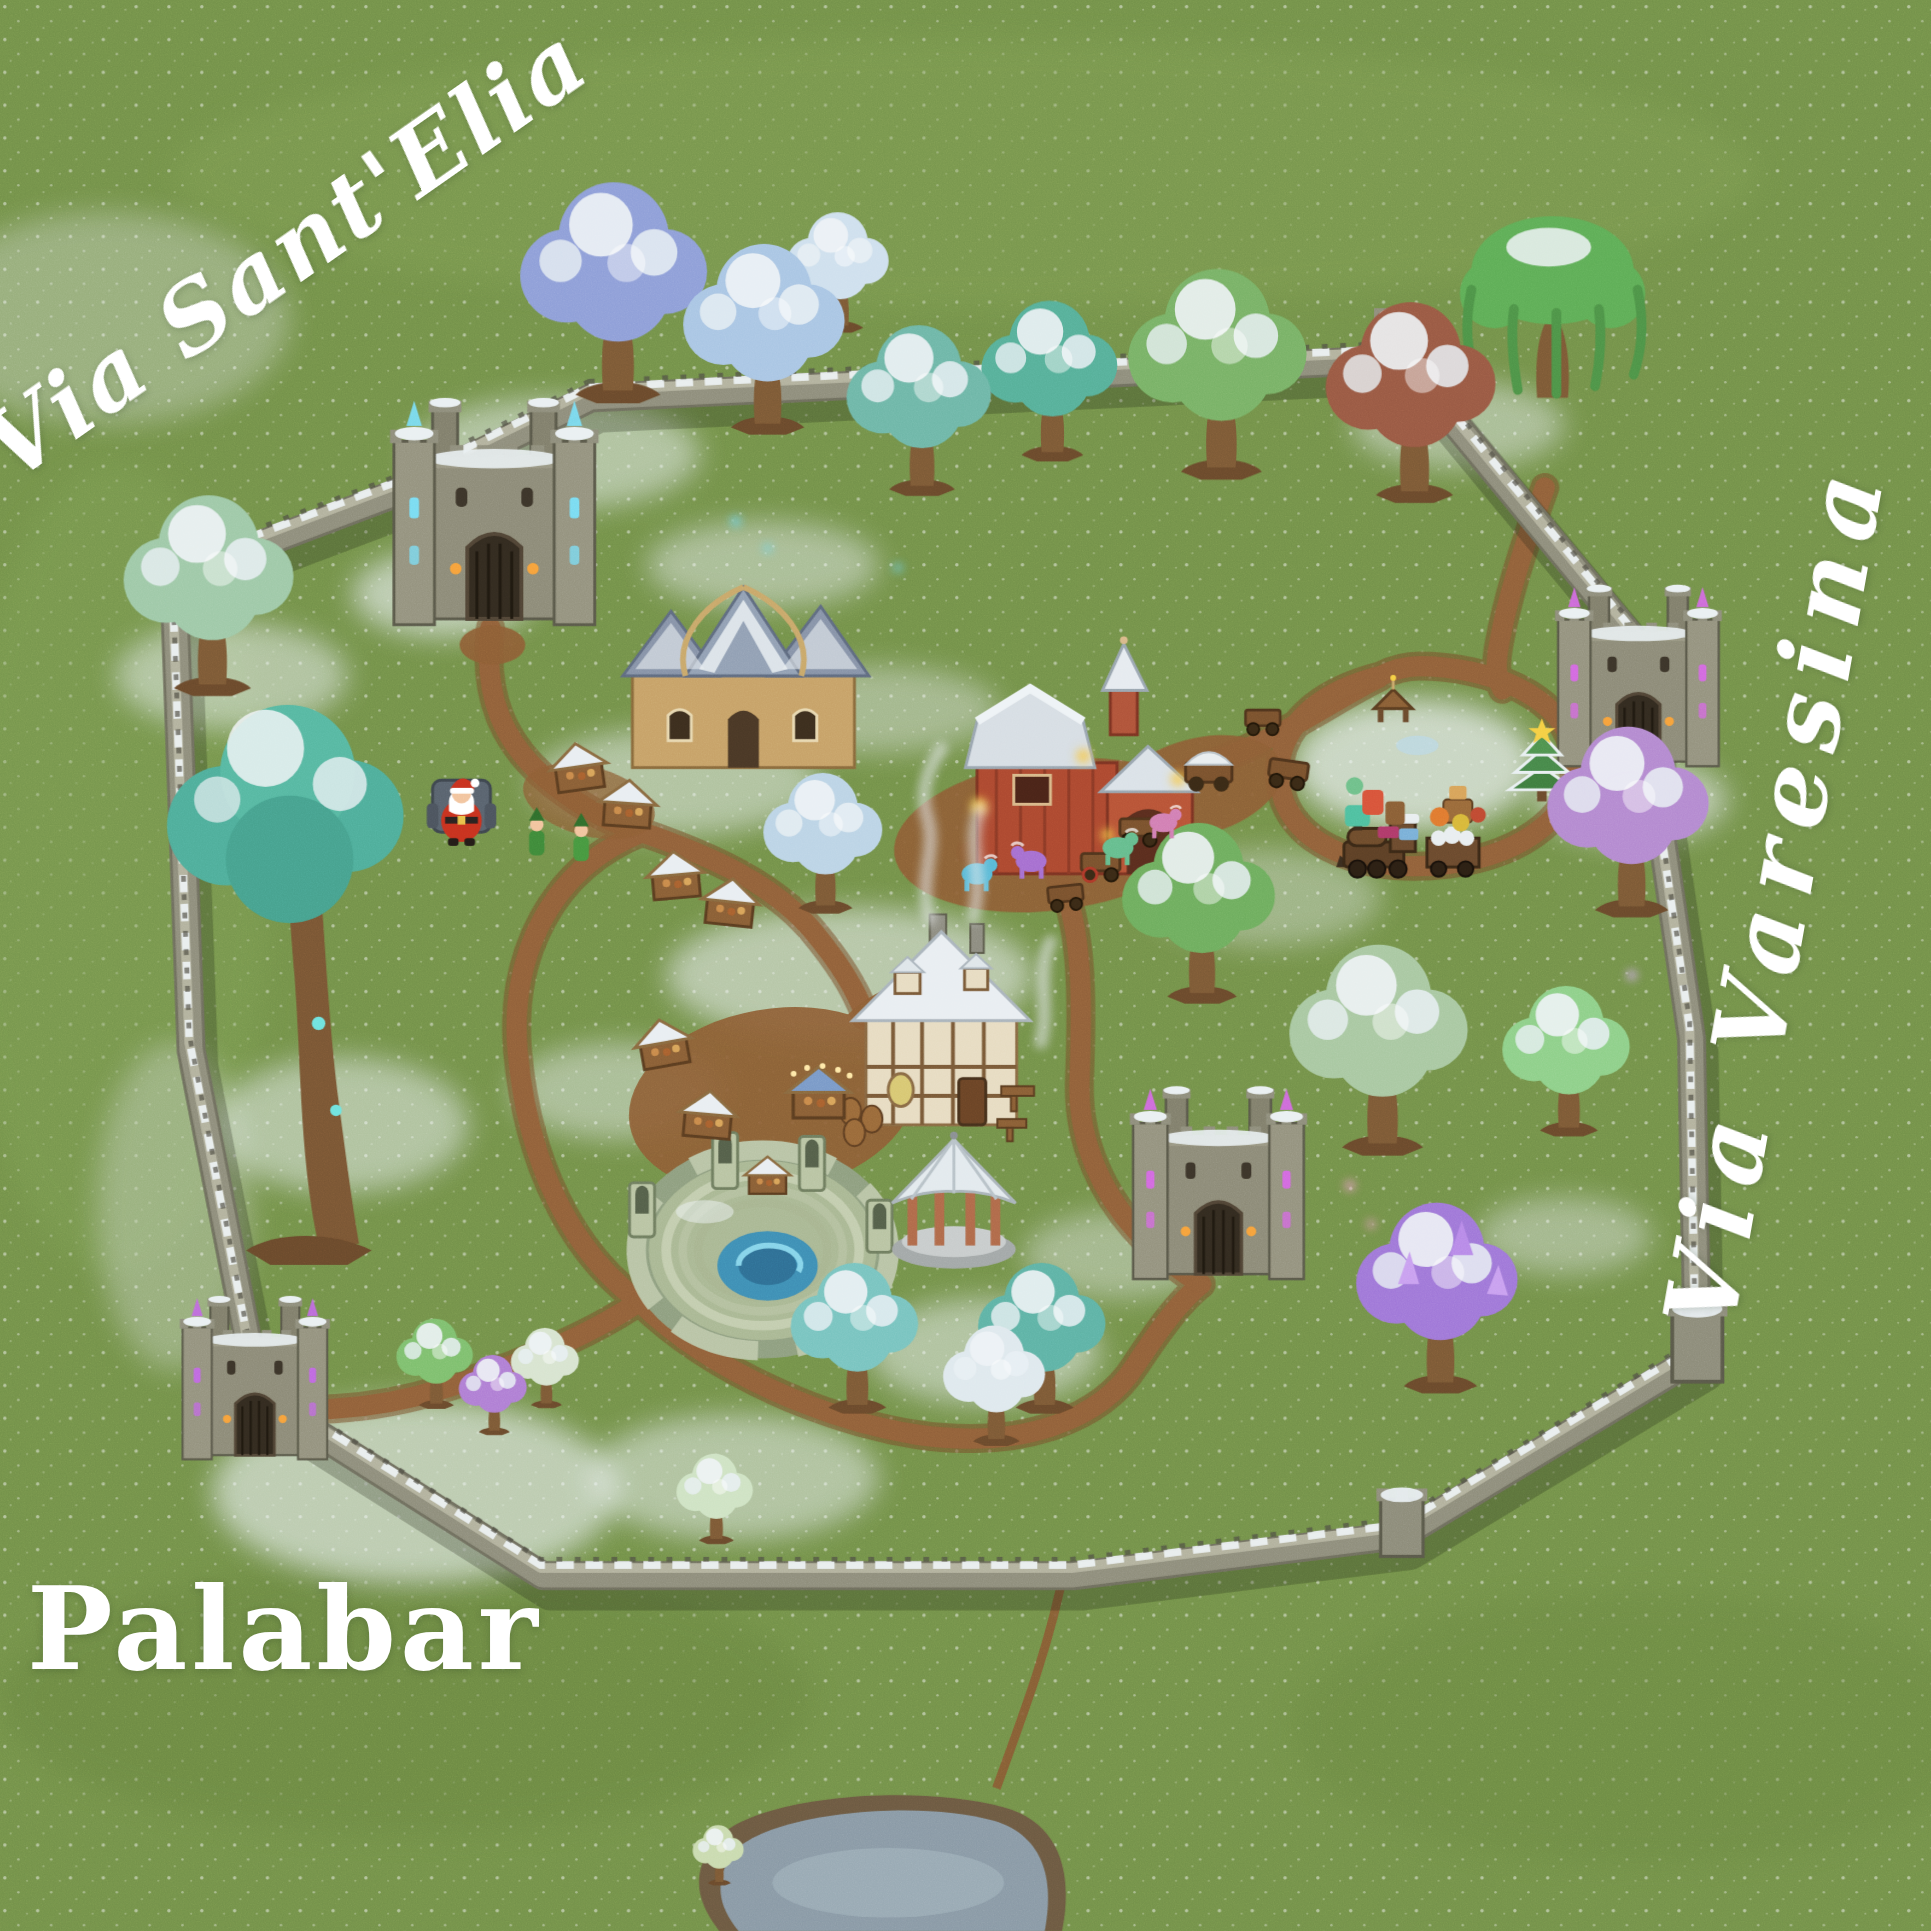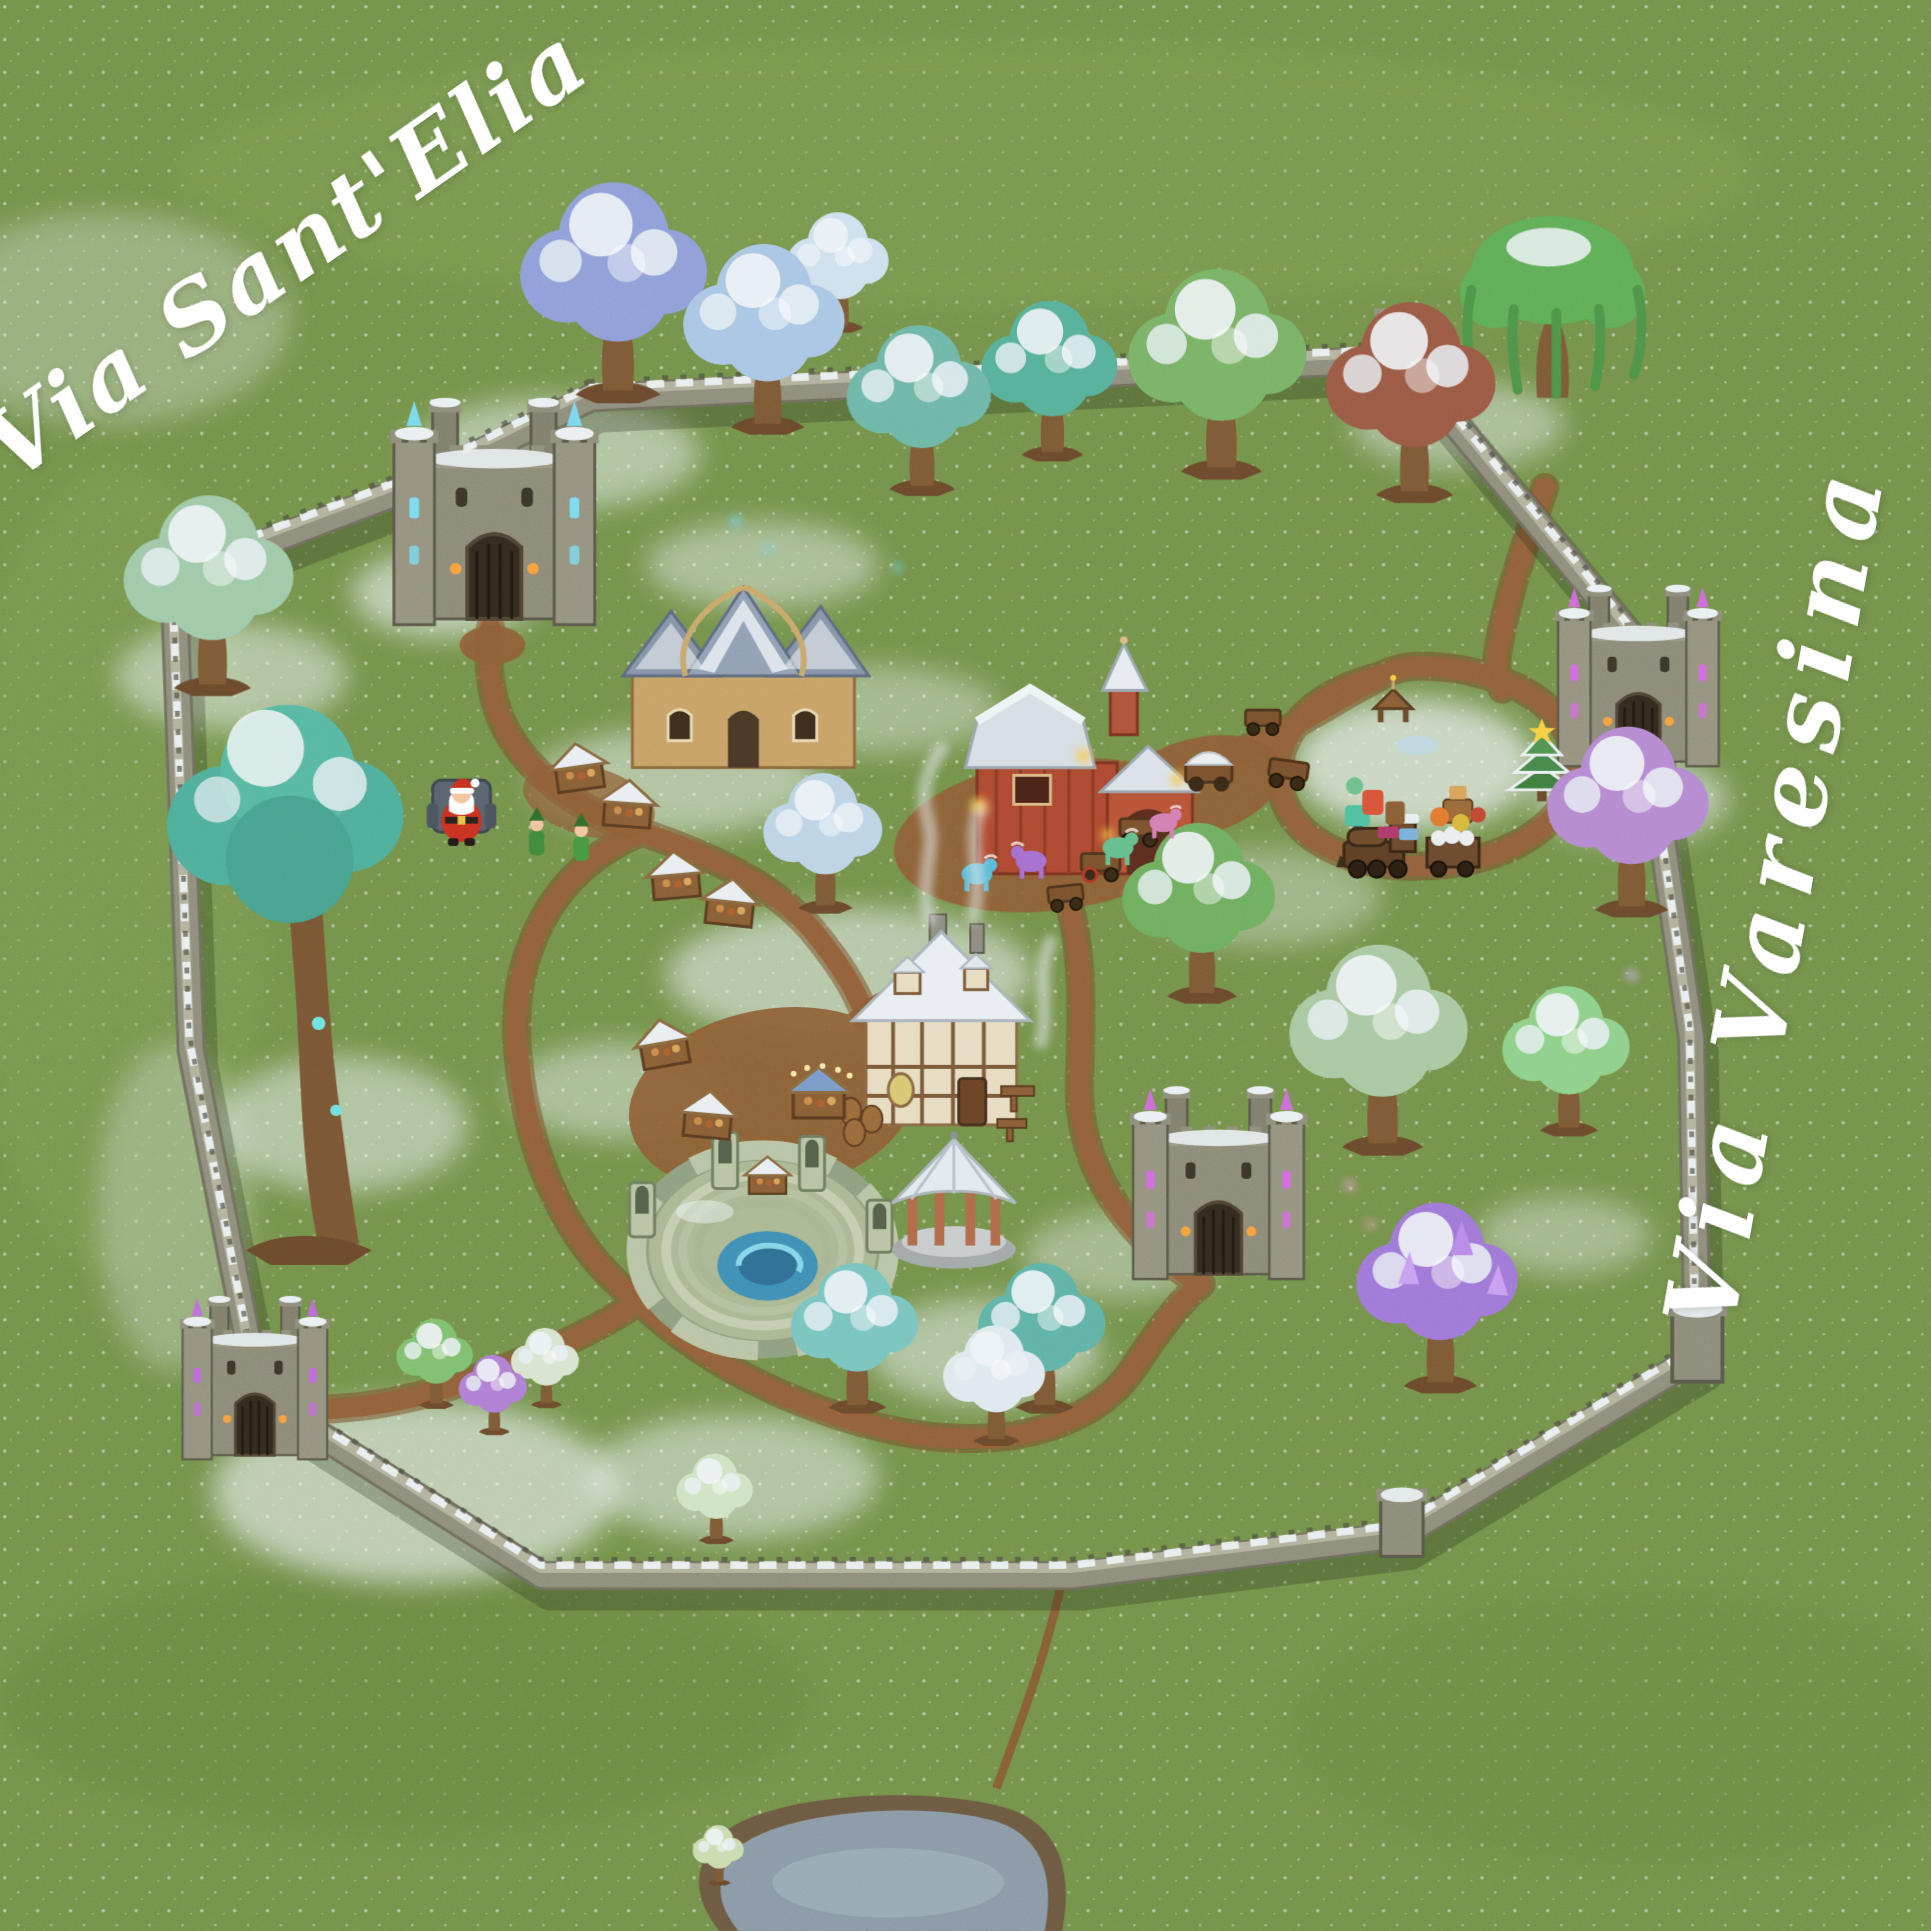--- a/index.html
+++ b/index.html
@@ -504,14 +504,15 @@
     <circle cx="1398" cy="1228" r="5" fill="#f0a0c8"></circle>
         <circle cx="1420" cy="1268" r="4" fill="#f0a0c8"></circle>
     <circle cx="1690" cy="1010" r="5" fill="#d8b0f0"></circle>
   </g>
 
   <rect width="2000" height="2000" filter="url(#noiseF)" opacity=".16" style="mix-blend-mode:overlay"></rect>
 </svg>
 
 <div class="label label-tl">Via Sant'Elia</div>
 <div class="label label-right">Via Varesina</div>
+<div class="label label-bl">Palabar</div>
 </div>
 
 
 </body></html>

